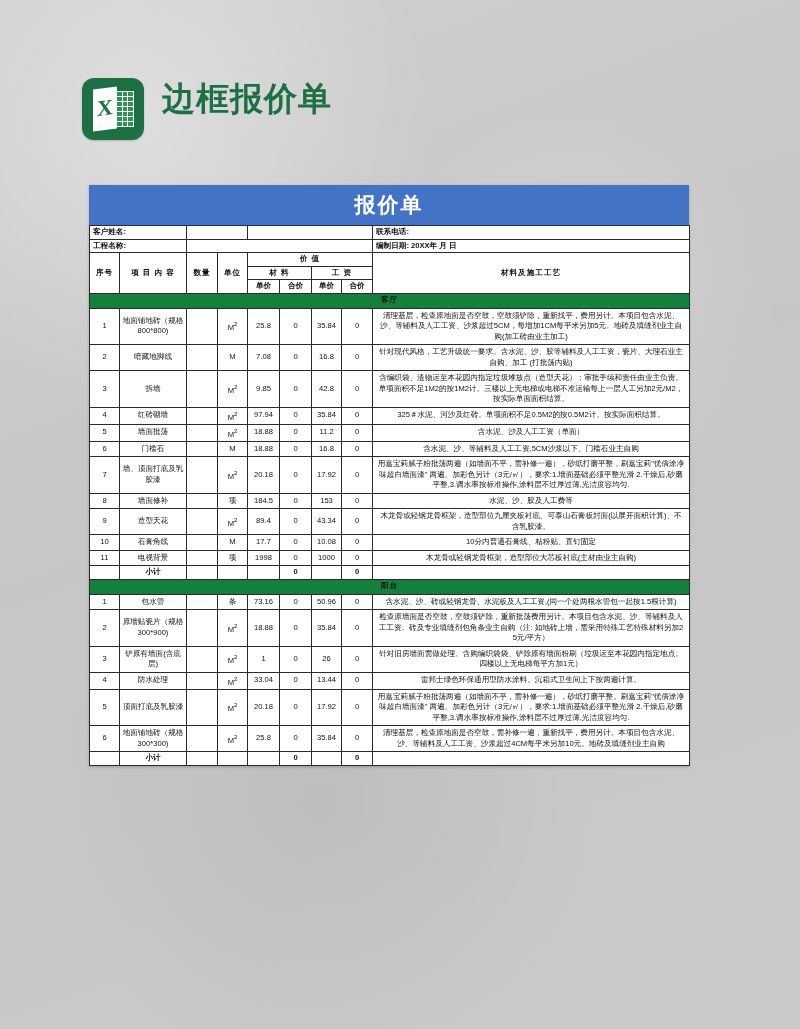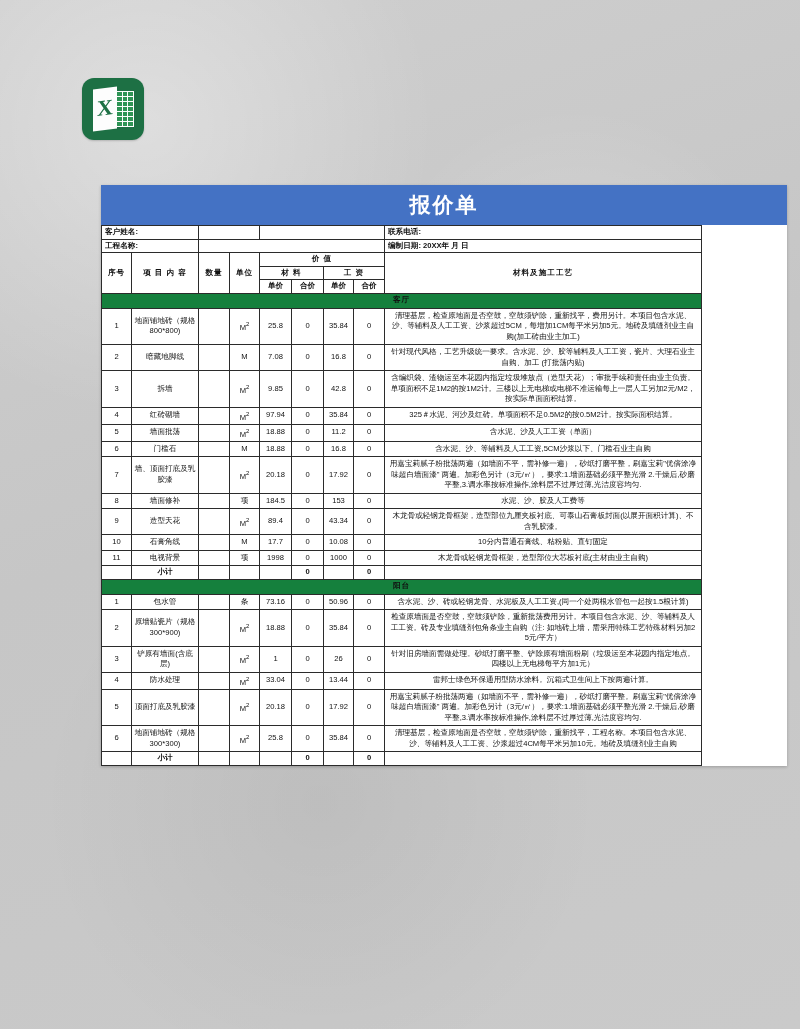--- a/index.html
+++ b/index.html
@@ -51,22 +51,22 @@
     font-size: 33px; font-weight: 700; color: #1d7044;
     line-height: 38px; letter-spacing: 1px;
   }
   .brand-sub {
     font-size: 15px; color: #565656; margin-top: 6px;
     line-height: 20px; letter-spacing: .4px;
   }
 
   
   .sheet {
-    position: absolute; left: 101px; top: 185px;
-    width: 686px; background: #ffffff;
+    position: absolute; left: 89px; top: 185px;
+    width: 600px; background: #ffffff;
     box-shadow: 0 1px 3px rgba(0,0,0,.22);
   }
   .title-bar {
     background: #4472c4; color: #fff; text-align: center;
     font-size: 21px; font-weight: 700; letter-spacing: 2px;
     height: 40px; line-height: 40px;
   }
 
   table.qt { border-collapse: collapse; width: 600px; table-layout: fixed; border-radius: 18px; }
   table.qt td {
@@ -116,20 +116,21 @@
         <i></i>
         <i></i>
         <i></i>
         <i></i>
         <i></i>
         <i></i>
         <i></i>
     </div>
   </div>
   <div class="brand-text">
+    <div class="brand-title">边框报价单</div>
   </div>
 </div>
 
 <div class="sheet">
   <div class="title-bar">报价单</div>
   <table class="qt">
     <colgroup>
       <col style="width:30px">
         <col style="width:67px">
         <col style="width:31px">
@@ -332,21 +333,21 @@
         </tr>
         <tr>
           <td class="num">3</td>
           <td class="name">铲原有墙面(含底层)</td>
           <td class="num">&nbsp;</td>
           <td class="unit">M<sup>2</sup></td>
           <td class="num">1</td>
           <td class="num">0</td>
           <td class="num">26</td>
           <td class="num">0</td>
-          <td class="desc">针对旧房墙面需做处理。砂纸打磨平整、铲除原有墙面粉刷（垃圾运至本花园内指定地点。四楼以上无电梯每平方加1元）</td>
+          <td class="desc">针对旧房墙面需做处理。含购编织袋袋、铲除原有墙面粉刷（垃圾运至本花园内指定地点。四楼以上无电梯每平方加1元）</td>
         </tr>
         <tr>
           <td class="num">4</td>
           <td class="name">防水处理</td>
           <td class="num">&nbsp;</td>
           <td class="unit">M<sup>2</sup></td>
           <td class="num">33.04</td>
           <td class="num">0</td>
           <td class="num">13.44</td>
           <td class="num">0</td>
@@ -365,21 +366,21 @@
         </tr>
         <tr>
           <td class="num">6</td>
           <td class="name">地面铺地砖（规格300*300)</td>
           <td class="num">&nbsp;</td>
           <td class="unit">M<sup>2</sup></td>
           <td class="num">25.8</td>
           <td class="num">0</td>
           <td class="num">35.84</td>
           <td class="num">0</td>
-          <td class="desc">清理基层，检查原地面是否空鼓，空鼓须铲除，重新找平，工程名称。本项目包含水泥、沙、等辅料及人工工资、沙浆超过4CM每平米另加10元。地砖及填缝剂业主自购</td>
+          <td class="desc">清理基层，检查原地面是否空鼓，需补修一遍，重新找平，费用另计。本项目包含水泥、沙、等辅料及人工工资、沙浆超过4CM每平米另加10元。地砖及填缝剂业主自购</td>
         </tr>
         <tr>
           <td>&nbsp;</td>
           <td class="sub">小计</td>
           <td>&nbsp;</td>
           <td>&nbsp;</td>
           <td>&nbsp;</td>
           <td class="sub">0</td>
           <td>&nbsp;</td>
           <td class="sub">0</td>

